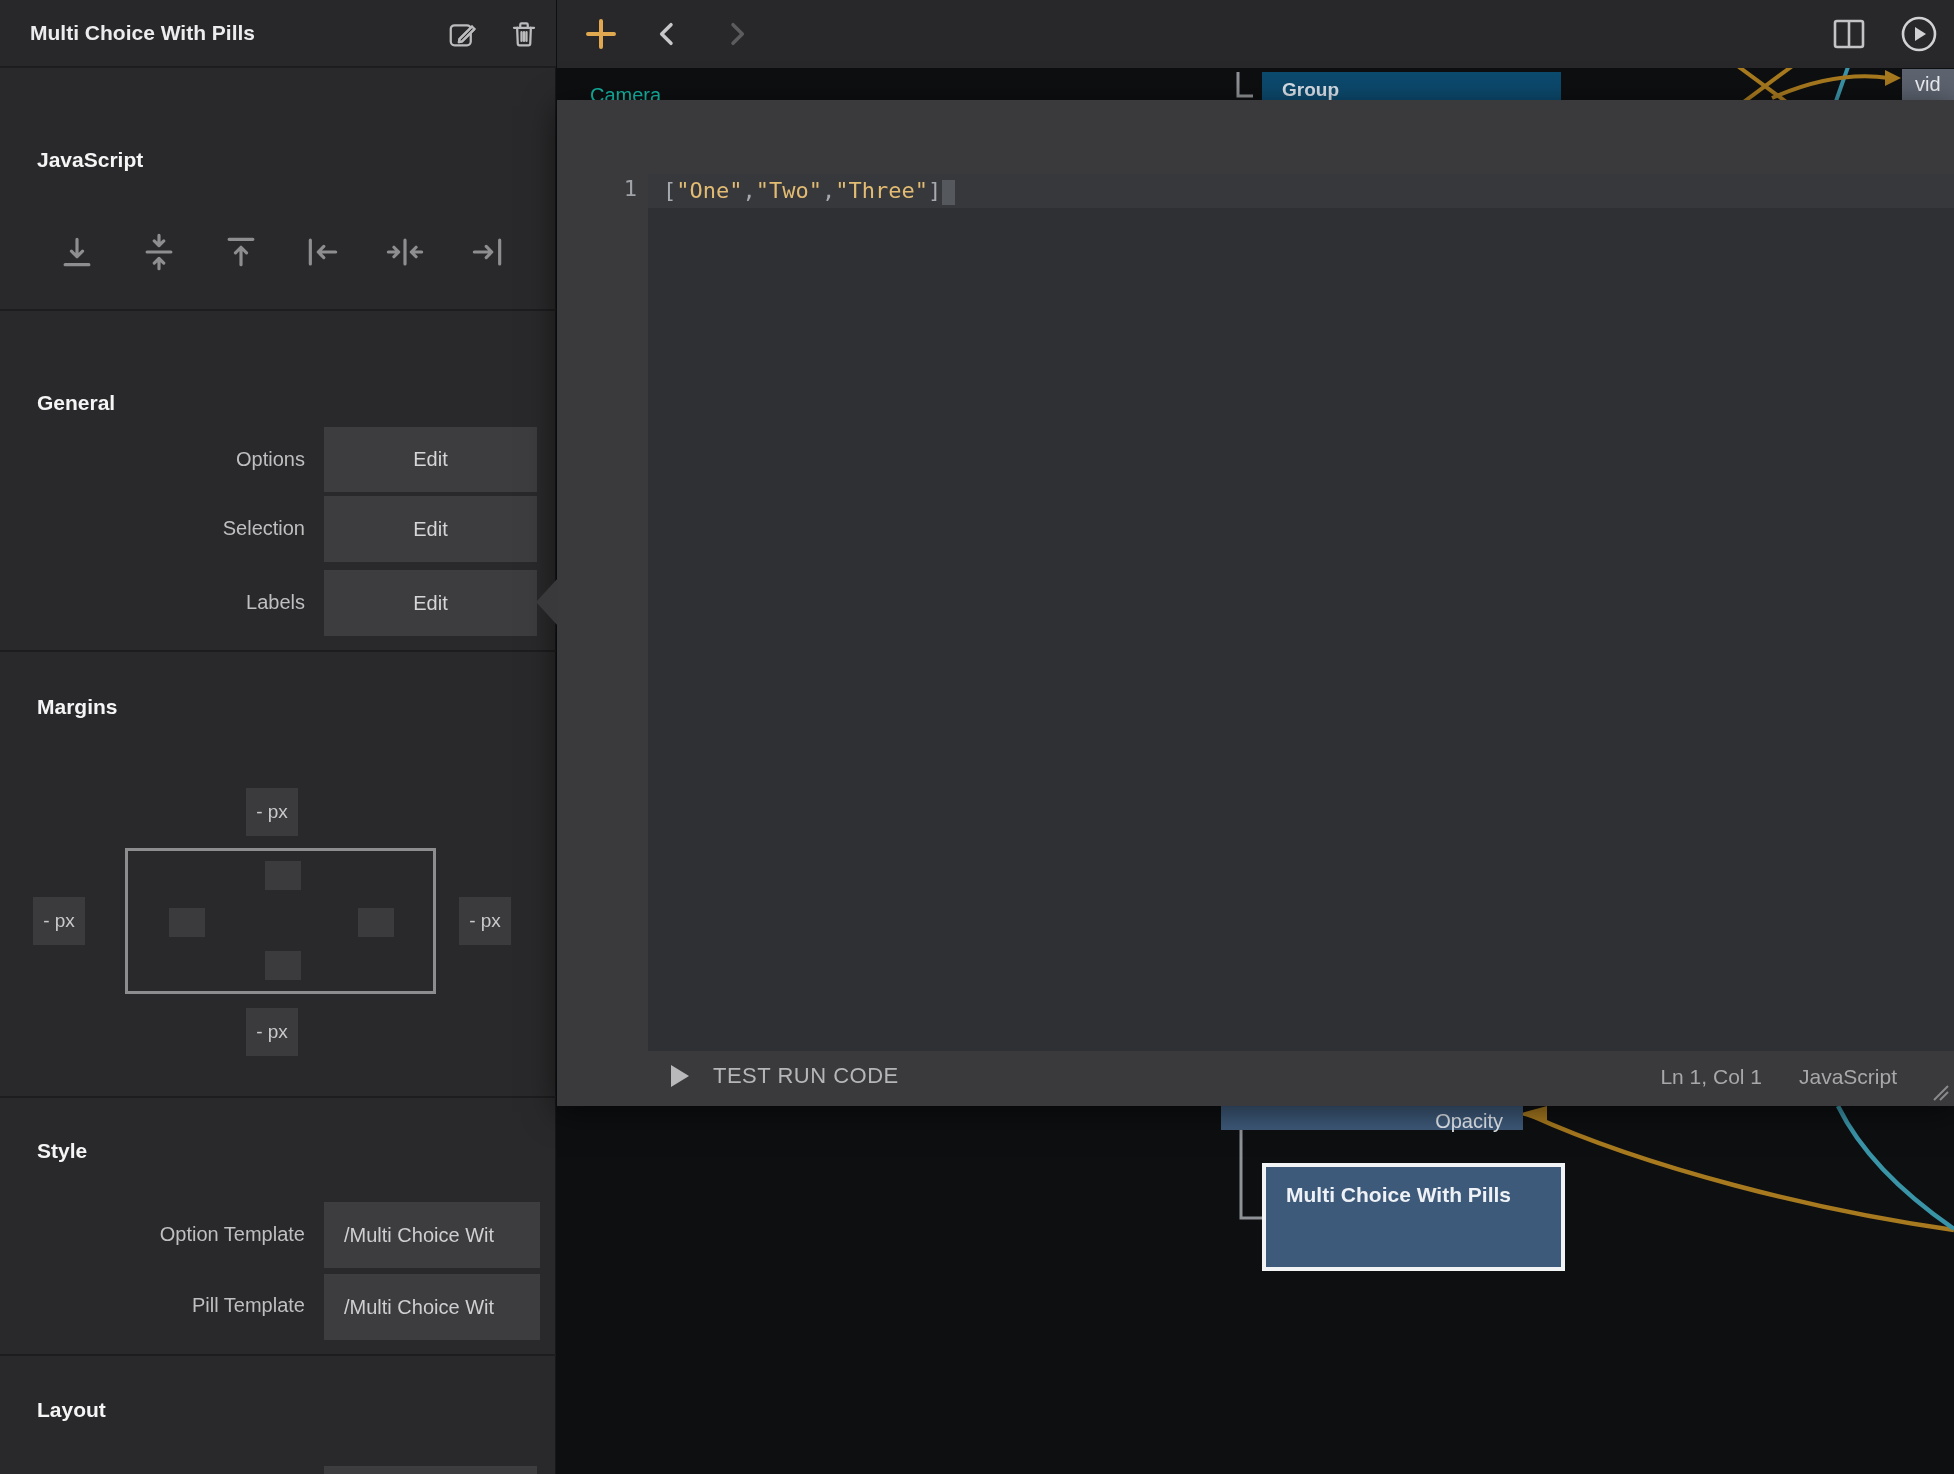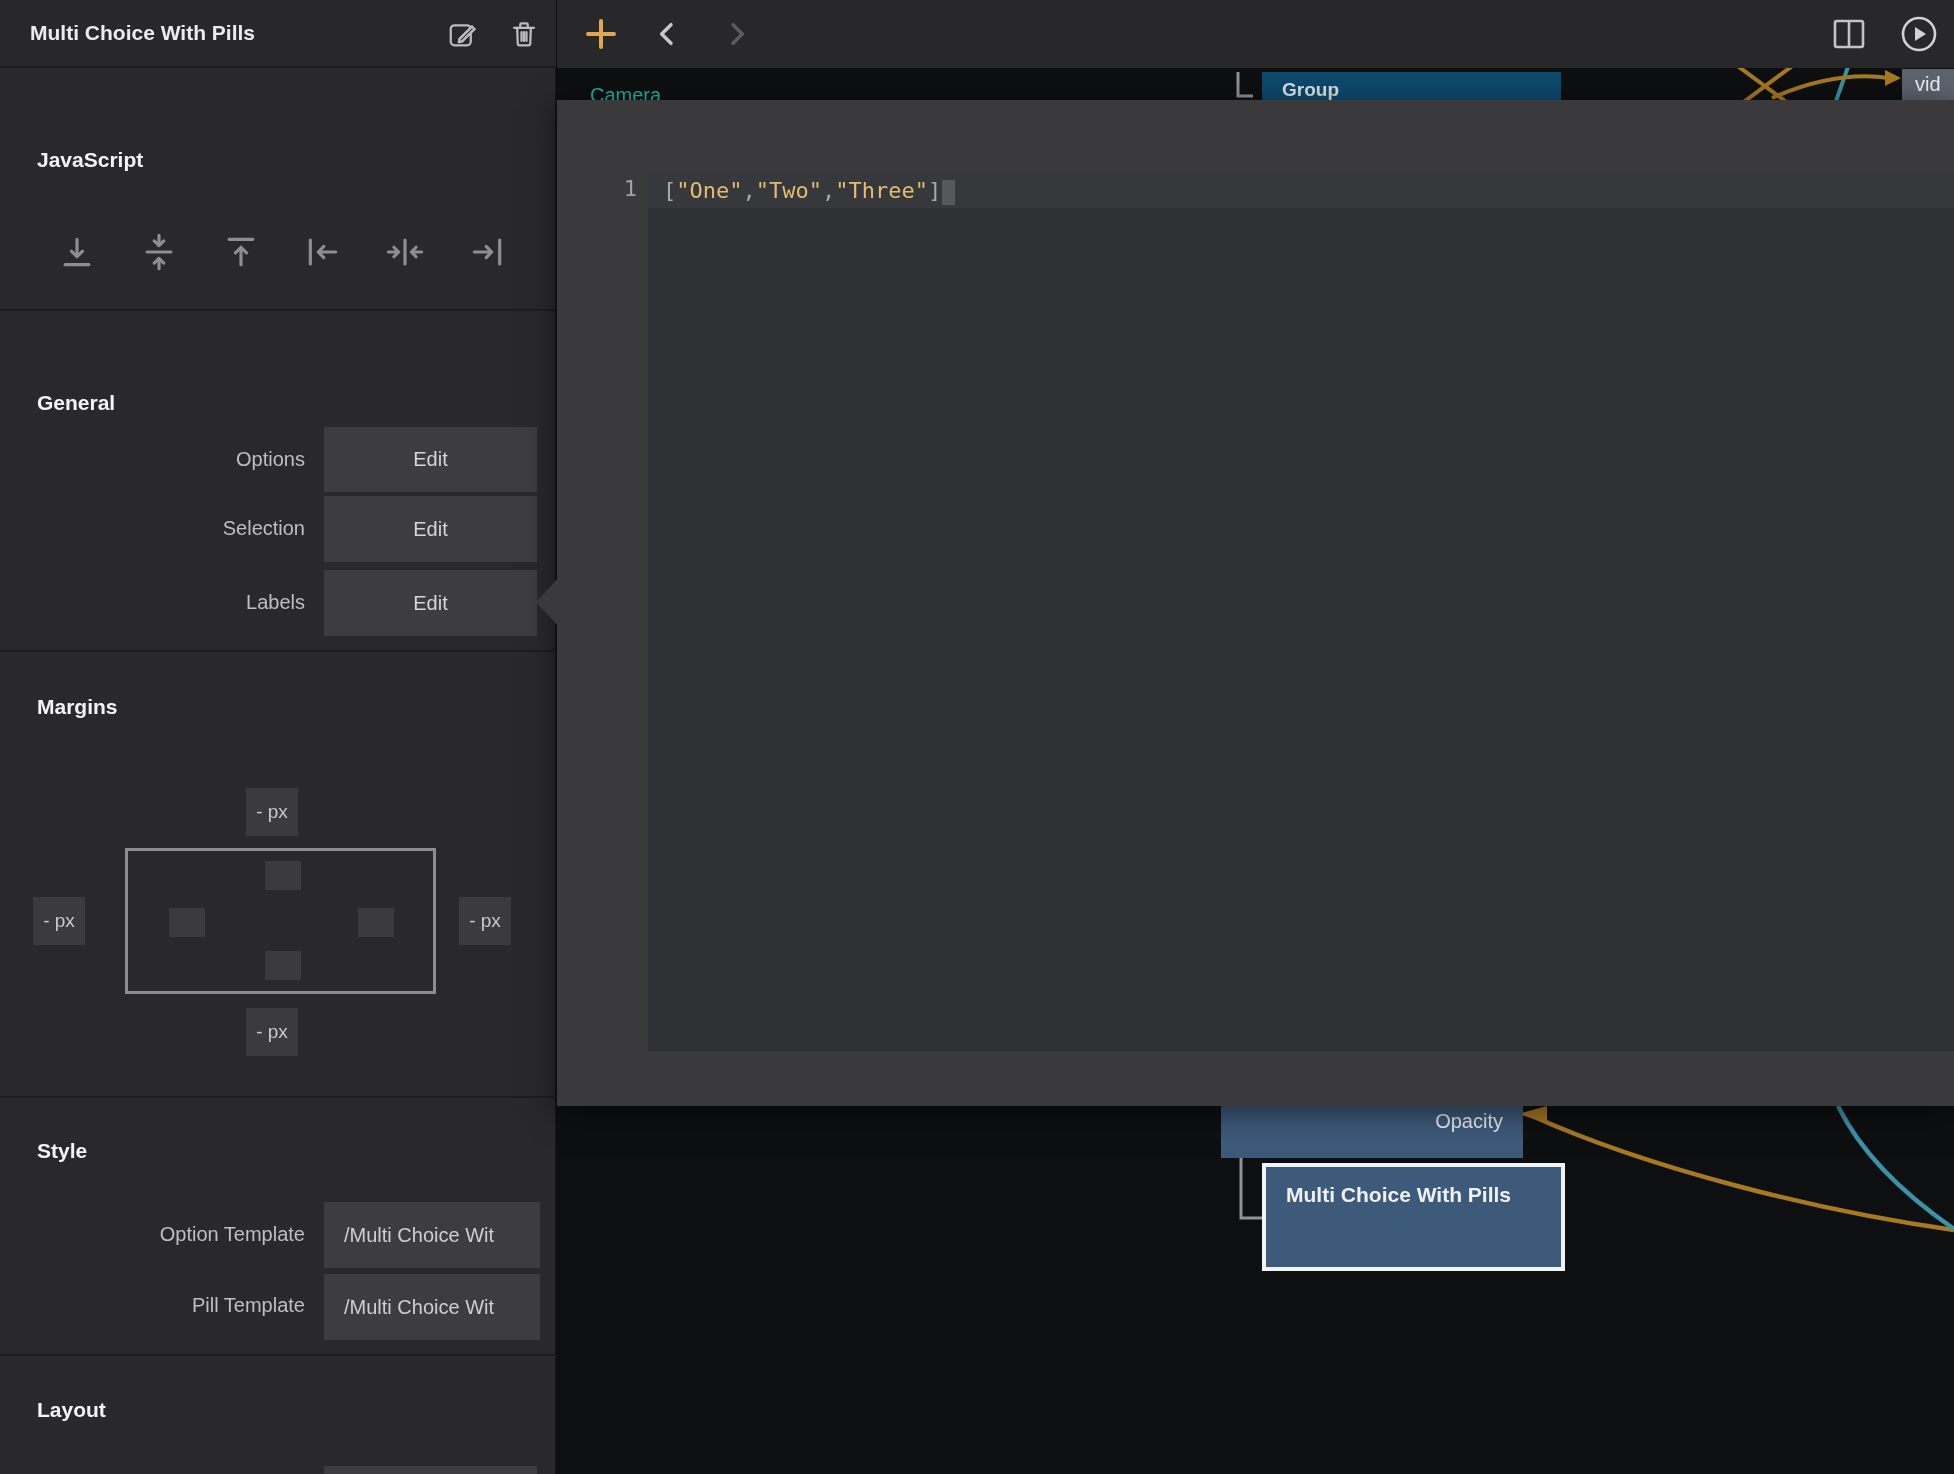--- a/index.html
+++ b/index.html
@@ -48,21 +48,21 @@
 
   
   #canvas-top { position:absolute; left:557px; top:68px; width:1397px; height:32px; background:#0e0f11; overflow:hidden; }
   #canvas-bottom { position:absolute; left:557px; top:1106px; width:1397px; height:368px; background:#0e0f11; overflow:hidden; }
 
   .node { position:absolute; color:#e9edf3; }
   #node-camera { left:33px; top:16px; font-size:20px; color:#14b8a6; }
   #node-group { left:705px; top:4px; width:299px; height:40px; background:#0c4a6e; font-size:19px; font-weight:600;
                 color:#dde3ea; padding:7px 0 0 20px; }
   #node-vid { left:1345px; top:1px; width:52px; height:34px; background:#5d6470; font-size:20px; color:#eef0f3; padding:4px 0 0 13px; }
-  #node-opacity { left:664px; top:0px; width:302px; height:52px; background:#3e5a7a; text-align:right;
+  #node-opacity { left:664px; top:0px; width:302px; height:24px; background:#3e5a7a; text-align:right;
                   font-size:20px; color:#e9edf3; padding:4px 20px 0 0; }
   #node-mcwp { left:705px; top:57px; width:303px; height:108px; background:#3e5a7a; border:4px solid #f2f3f5;
                font-size:21px; font-weight:600; color:#eef1f5; line-height:33px; padding:11px 0 0 20px; }
   #node-mcwp .mcwp-text { width:235px; }
 
   .l-connector { position:absolute; }
 
   
   #popup { position:absolute; left:557px; top:100px; width:1397px; height:1006px; background:#3a3a3c;
            box-shadow:0 6px 30px rgba(0,0,0,0.55); }
@@ -240,17 +240,30 @@
       <div class="mcwp-text">Multi Choice With Pills</div>
     </div>
   </div>
 
   <div id="popup">
     <div id="code-area"></div>
     <div id="code-line1"></div>
     <div id="gutter-num">1</div>
     <div id="code-text"><span class="tok-p">[</span><span class="tok-s">"One"</span><span class="tok-p">,</span><span class="tok-s">"Two"</span><span class="tok-p">,</span><span class="tok-s">"Three"</span><span class="tok-p">]</span><span class="cursor-block"></span></div>
 
+    <div id="popup-bar">
+      <div id="run-btn">
+        <svg viewBox="0 0 22 26">
+          <path d="M2 2 L20 13 L2 24 Z" fill="#b9b9bb"></path>
+        </svg>
+        <span id="run-label">TEST RUN CODE</span>
+      </div>
+      <div id="status-pos">Ln 1, Col 1</div>
+      <div id="status-lang">JavaScript</div>
+      <svg id="resize-handle" viewBox="0 0 20 20">
+        <path d="M4 18 L18 4 M10 18 L18 10" stroke="currentColor" stroke-width="2" fill="none"></path>
+      </svg>
+    </div>
   </div>
 
   <div id="popup-callout"></div>
 
 </div>
 
 </body></html>

